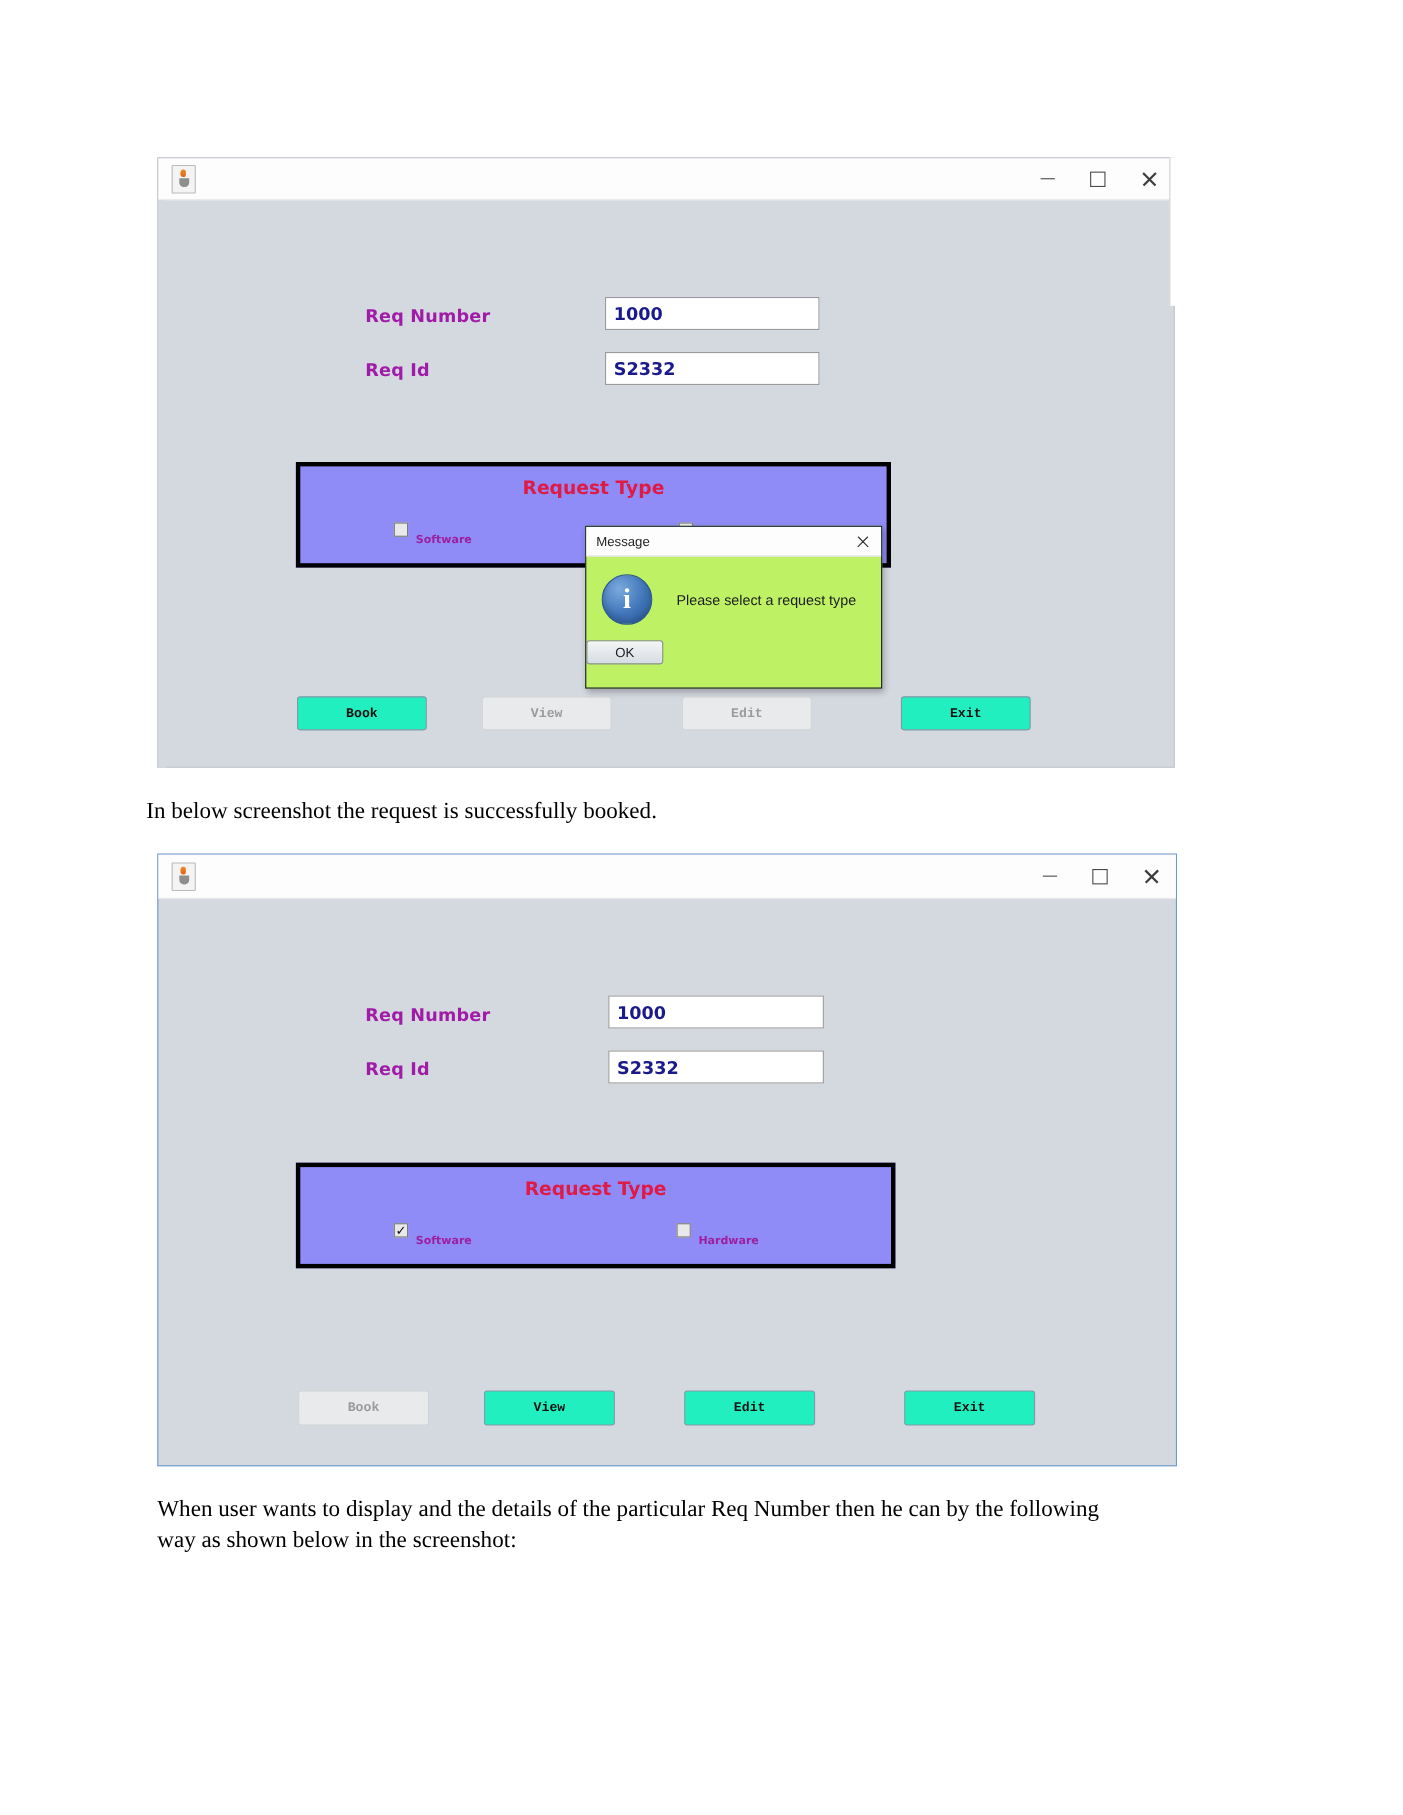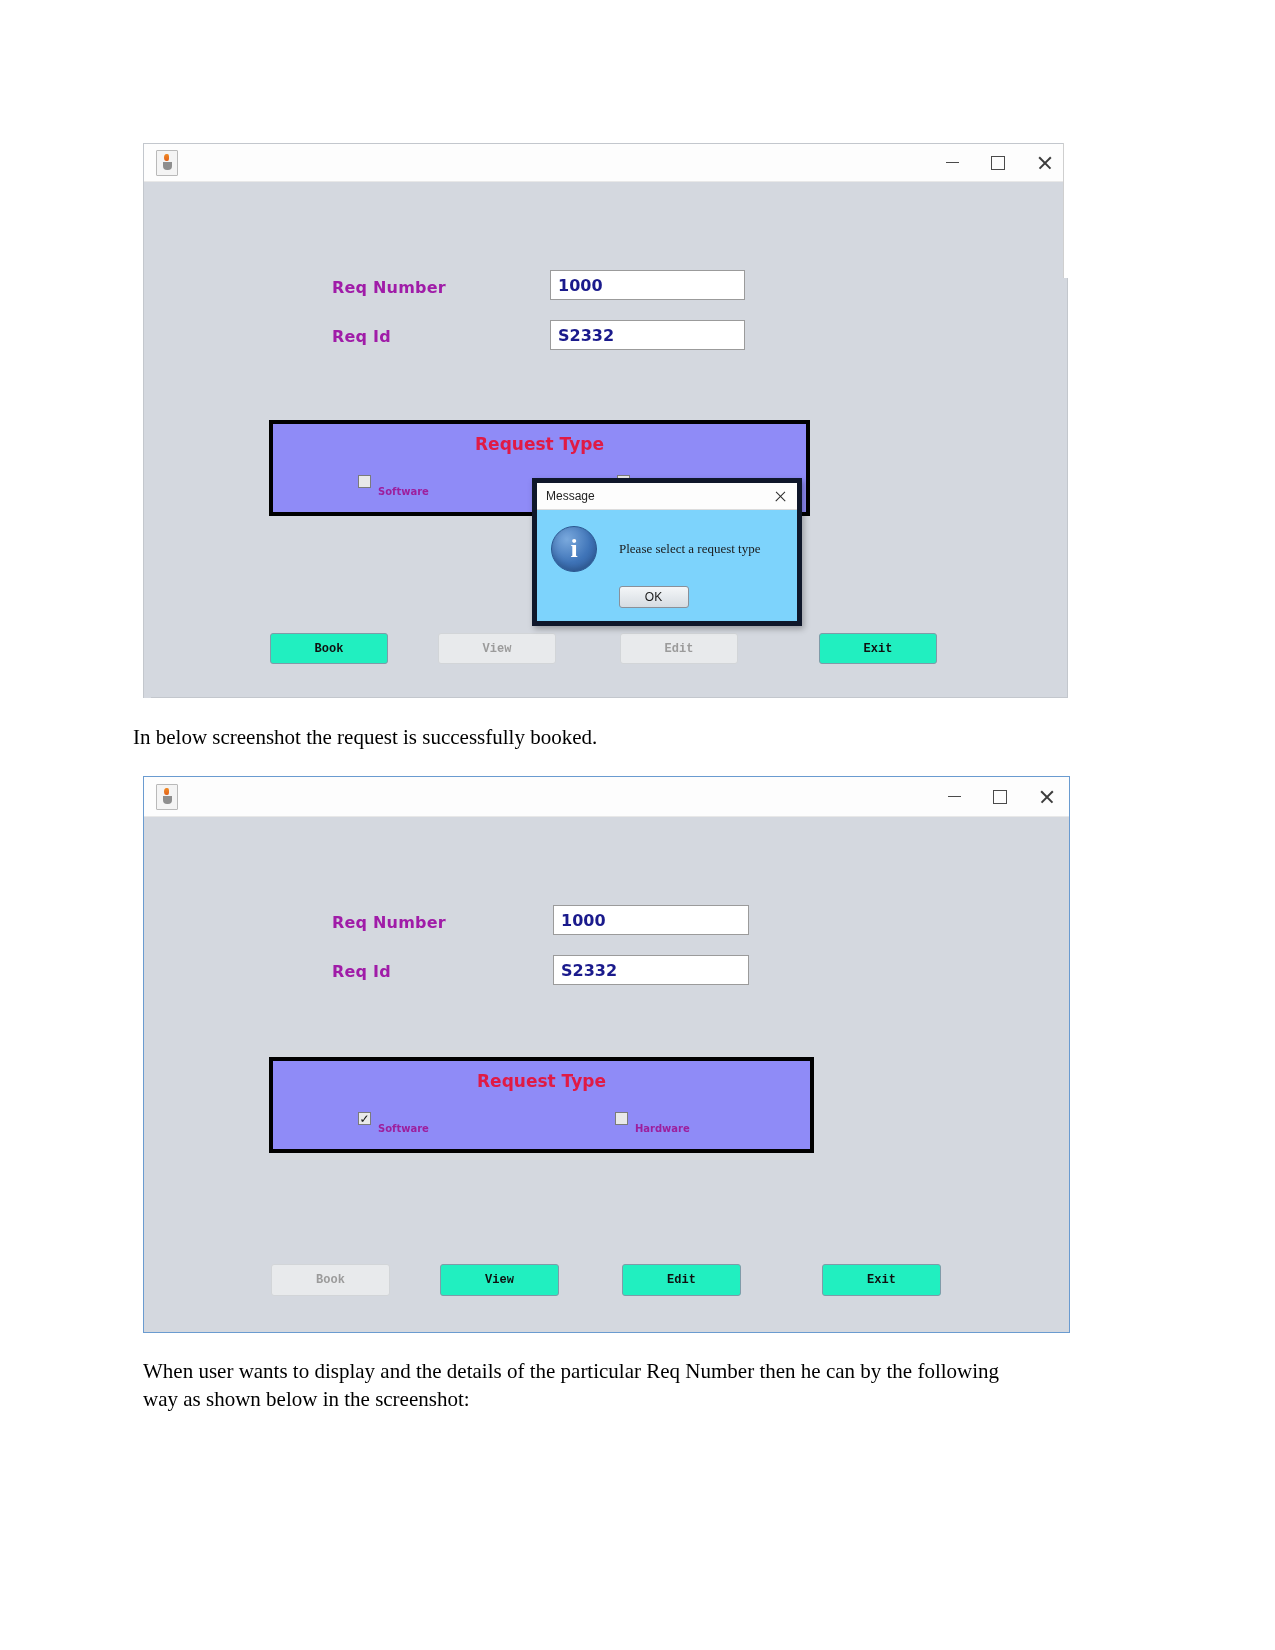--- a/index.html
+++ b/index.html
@@ -73,21 +73,21 @@
   .btn{
     position:absolute;display:flex;align-items:center;justify-content:center;
     font-family:Liberation Mono, monospace;font-weight:bold;font-size:12px;
     box-sizing:border-box;border-radius:3px;
   }
   .btn-on{background:#21efc0;border:1px solid #7f9ba8;color:#101010;}
   .btn-off{background:#e8eaec;border:1px solid #d2d5d8;color:#9b9b9b;}
 
   
   .msg-dialog{
-    position:absolute;background:#7dd3fc;border:5px solid #0f172a;
+    position:absolute;background:#bef264;border:1px solid #0f172a;
     box-shadow:2px 3px 6px rgba(0,0,0,.28);box-sizing:border-box;
   }
   .msg-title{
     height:26px;background:#fdfdfd;display:flex;align-items:center;
     border-bottom:1px solid #dcdcdc;
   }
   .msg-title-text{
     font-family:"Liberation Sans",sans-serif;font-size:12px;color:#222;margin-left:9px;
   }
   .msg-close{margin-left:auto;margin-right:10px;position:relative;width:13px;height:13px;}
@@ -98,23 +98,23 @@
   .msg-content{display:flex;align-items:center;padding:16px 14px 6px 14px;}
   .info-icon{
     width:44px;height:44px;border-radius:50%;flex:0 0 auto;
     background:radial-gradient(circle at 34% 28%,#7aa9dd 0%,#3f74b8 55%,#2e5d9e 100%);
     border:1px solid #2a5governs;border:1px solid #2a568f;
     display:flex;align-items:center;justify-content:center;
     font-family:"Liberation Serif",serif;font-weight:bold;font-size:26px;color:#ffffff;
     box-shadow:inset 0 -3px 6px rgba(0,0,0,.18);
   }
   .msg-text{
-    margin-left:22px;font-family:Liberation Serif, serif;font-size:13px;color:#1b1b1b;
-  }
-  .msg-footer{display:flex;justify-content:center;padding:8px 27px 12px 0;}
+    margin-left:22px;font-family:Liberation Sans, sans-serif;font-size:13px;color:#1b1b1b;
+  }
+  .msg-footer{display:flex;justify-content:flex-start;padding:8px 27px 12px 0;}
   .ok-btn{
     min-width:44px;padding:3px 12px;background:linear-gradient(180deg,#f4f6f8,#d6dce2);
     border:1px solid #8a9099;border-radius:3px;
     font-family:"Liberation Sans",sans-serif;font-size:12px;color:#1b1b1b;text-align:center;
   }
 
   
   .para{position:absolute;font-size:21px;color:#000;line-height:1.35;}
 
   

